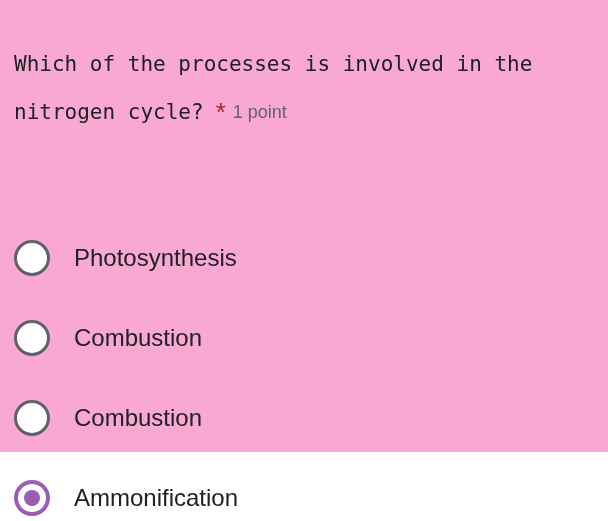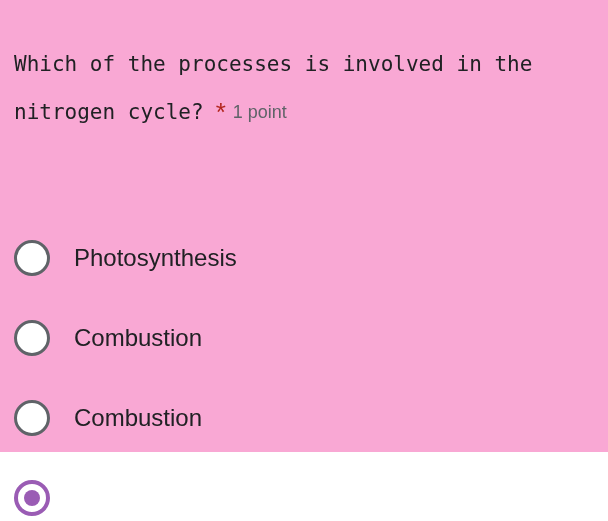--- a/index.html
+++ b/index.html
@@ -157,17 +157,18 @@
       <span class="radio-outer">
         <span class="radio-inner"></span>
       </span>
       <span class="option-label">Combustion</span>
     </div>
 
     <div class="option-row selected">
       <span class="radio-outer">
         <span class="radio-inner"></span>
       </span>
+      <span class="option-label">Ammonification</span>
     </div>
 
   </div>
 
 </div>
 
 </body></html>

